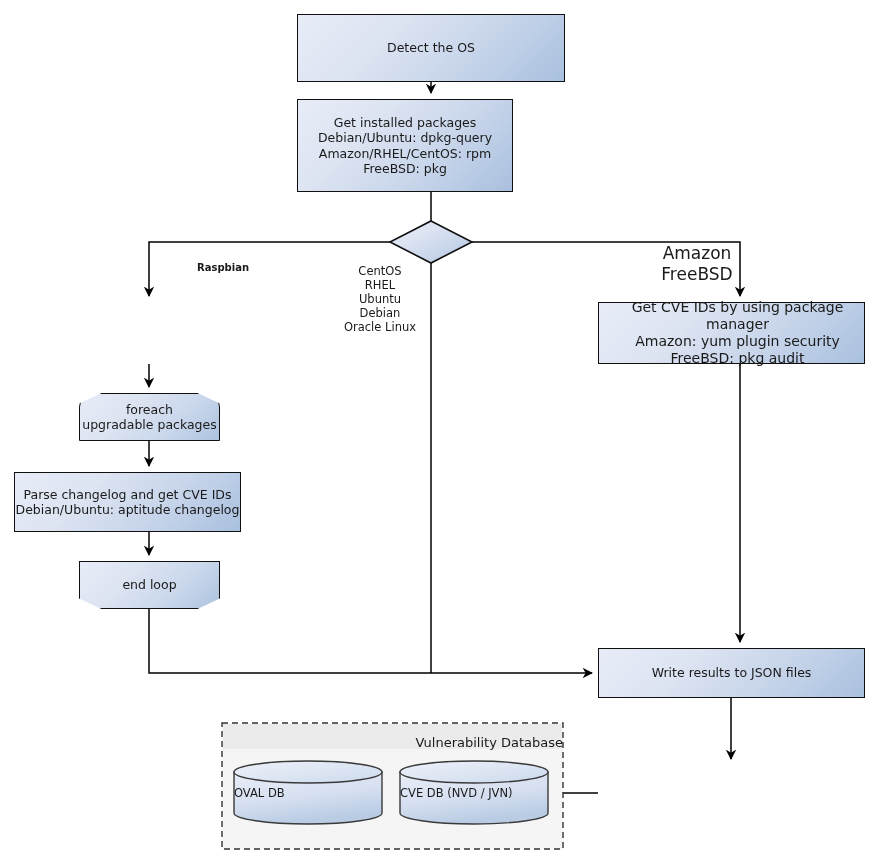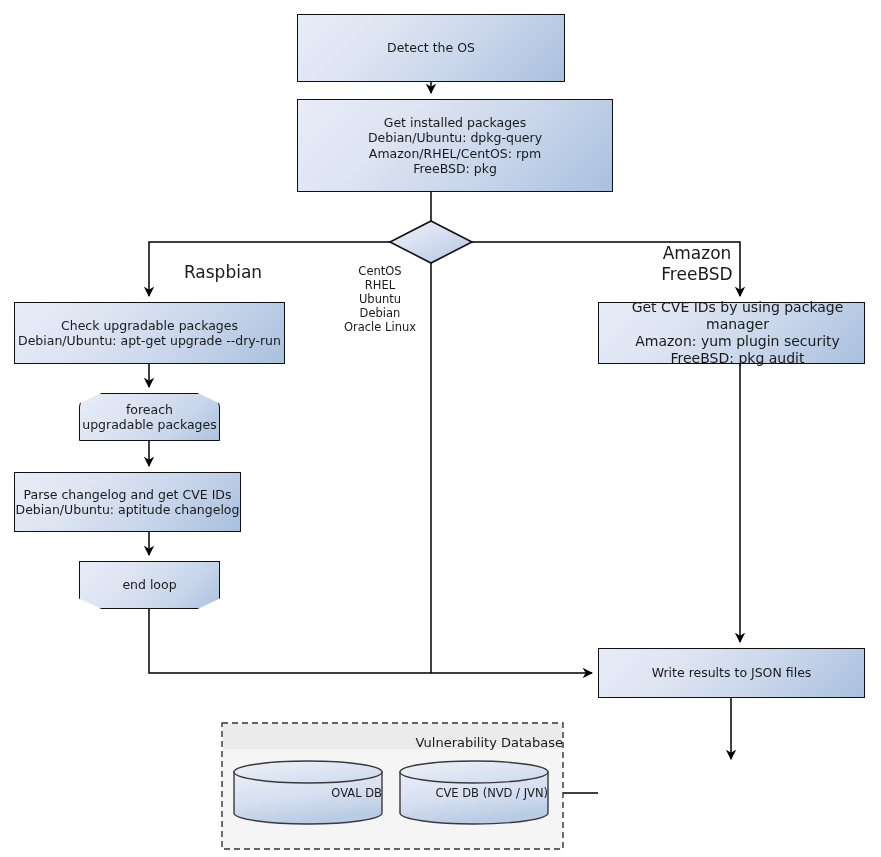--- a/index.html
+++ b/index.html
@@ -62,21 +62,21 @@
     z-index: 4;
     color: #1a1a1a;
     text-align: center;
     white-space: pre-line;
     line-height: 1.22;
   }
   .db-label {
     position: absolute;
     z-index: 5;
     color: #1a1a1a;
-    text-align: right;
+    text-align: left;
     white-space: nowrap;
   }
 </style>
 </head>
 <body>
 
 <div id="canvas">
 
   <svg id="edges" viewBox="0 0 881 857" width="881" height="857" xmlns="http://www.w3.org/2000/svg">
     <defs>
@@ -139,27 +139,25 @@
       <ellipse cx="308" cy="772" rx="74" ry="11" fill="url(#dbTopGrad)" stroke="#3a3a3a" stroke-width="1.4"></ellipse>
     </g>
     <g>
       <path d="M 400 772 L 400 813 A 74 11 0 0 0 548 813 L 548 772 Z" fill="url(#dbGrad)" stroke="#3a3a3a" stroke-width="1.4"></path>
       <ellipse cx="474" cy="772" rx="74" ry="11" fill="url(#dbTopGrad)" stroke="#3a3a3a" stroke-width="1.4"></ellipse>
     </g>
   </svg>
 
   <div class="node proc" style="left:297px; top:14px; width:268px; height:68px; font-size:12.5px;">Detect the OS</div>
 
-  <div class="node proc" style="left:297px; top:99px; width:316px; height:93px; font-size:12.5px;">Get installed packages
+  <div class="node proc" style="left:297px; top:99px; width:216px; height:93px; font-size:12.5px;">Get installed packages
 Debian/Ubuntu: dpkg-query
 Amazon/RHEL/CentOS: rpm
 FreeBSD: pkg</div>
 
-  <div class="node proc" style="left:14px; top:302px; width:271px; height:62px; font-size:12.5px;">Check upgradable packages
-Debian/Ubuntu: apt-get upgrade --dry-run</div>
 
   <div class="node loopshape loop-start" style="left:79px; top:393px; width:141px; height:48px; font-size:12.5px;">foreach
 upgradable  packages</div>
 
   <div class="node proc" style="left:14px; top:472px; width:227px; height:60px; font-size:12.5px;">Parse changelog and get  CVE IDs
 Debian/Ubuntu: aptitude changelog</div>
 
   <div class="node loopshape loop-end" style="left:79px; top:561px; width:141px; height:48px; font-size:12.5px;">end loop</div>
 
   <div class="node proc" style="left:598px; top:302px; width:267px; height:62px; font-size:14px;padding-left:12px;">Get CVE IDs by using package manager
@@ -167,21 +165,21 @@
 FreeBSD: pkg audit</div>
 
   <div class="node proc" style="left:598px; top:648px; width:267px; height:50px; font-size:12.5px;">Write results to JSON files</div>
 
 
   <div class="grouptitle" style="left:222px; top:727px; width:341px; text-align:right; font-size:13px;margin-top:8px;">Vulnerability Database</div>
 
   <div class="db-label" style="left:234px; top:786px; width:148px; font-size:11.5px;">OVAL DB</div>
   <div class="db-label" style="left:400px; top:786px; width:148px; font-size:11.5px;">CVE DB (NVD / JVN)</div>
 
-  <div class="edge-label" style="left:163px; top:262px; width:120px; font-size:17px;">Raspbian</div>
+  <div class="edge-label" style="left:163px; top:262px; width:120px; font-size:10px;font-weight:bold;">Raspbian</div>
 
   <div class="edge-label" style="left:320px; top:264px; width:120px; font-size:11.5px;">CentOS
 RHEL
 Ubuntu
 Debian
 Oracle Linux</div>
 
   <div class="edge-label" style="left:637px; top:243px; width:120px; font-size:17px;">Amazon
 FreeBSD</div>
 

